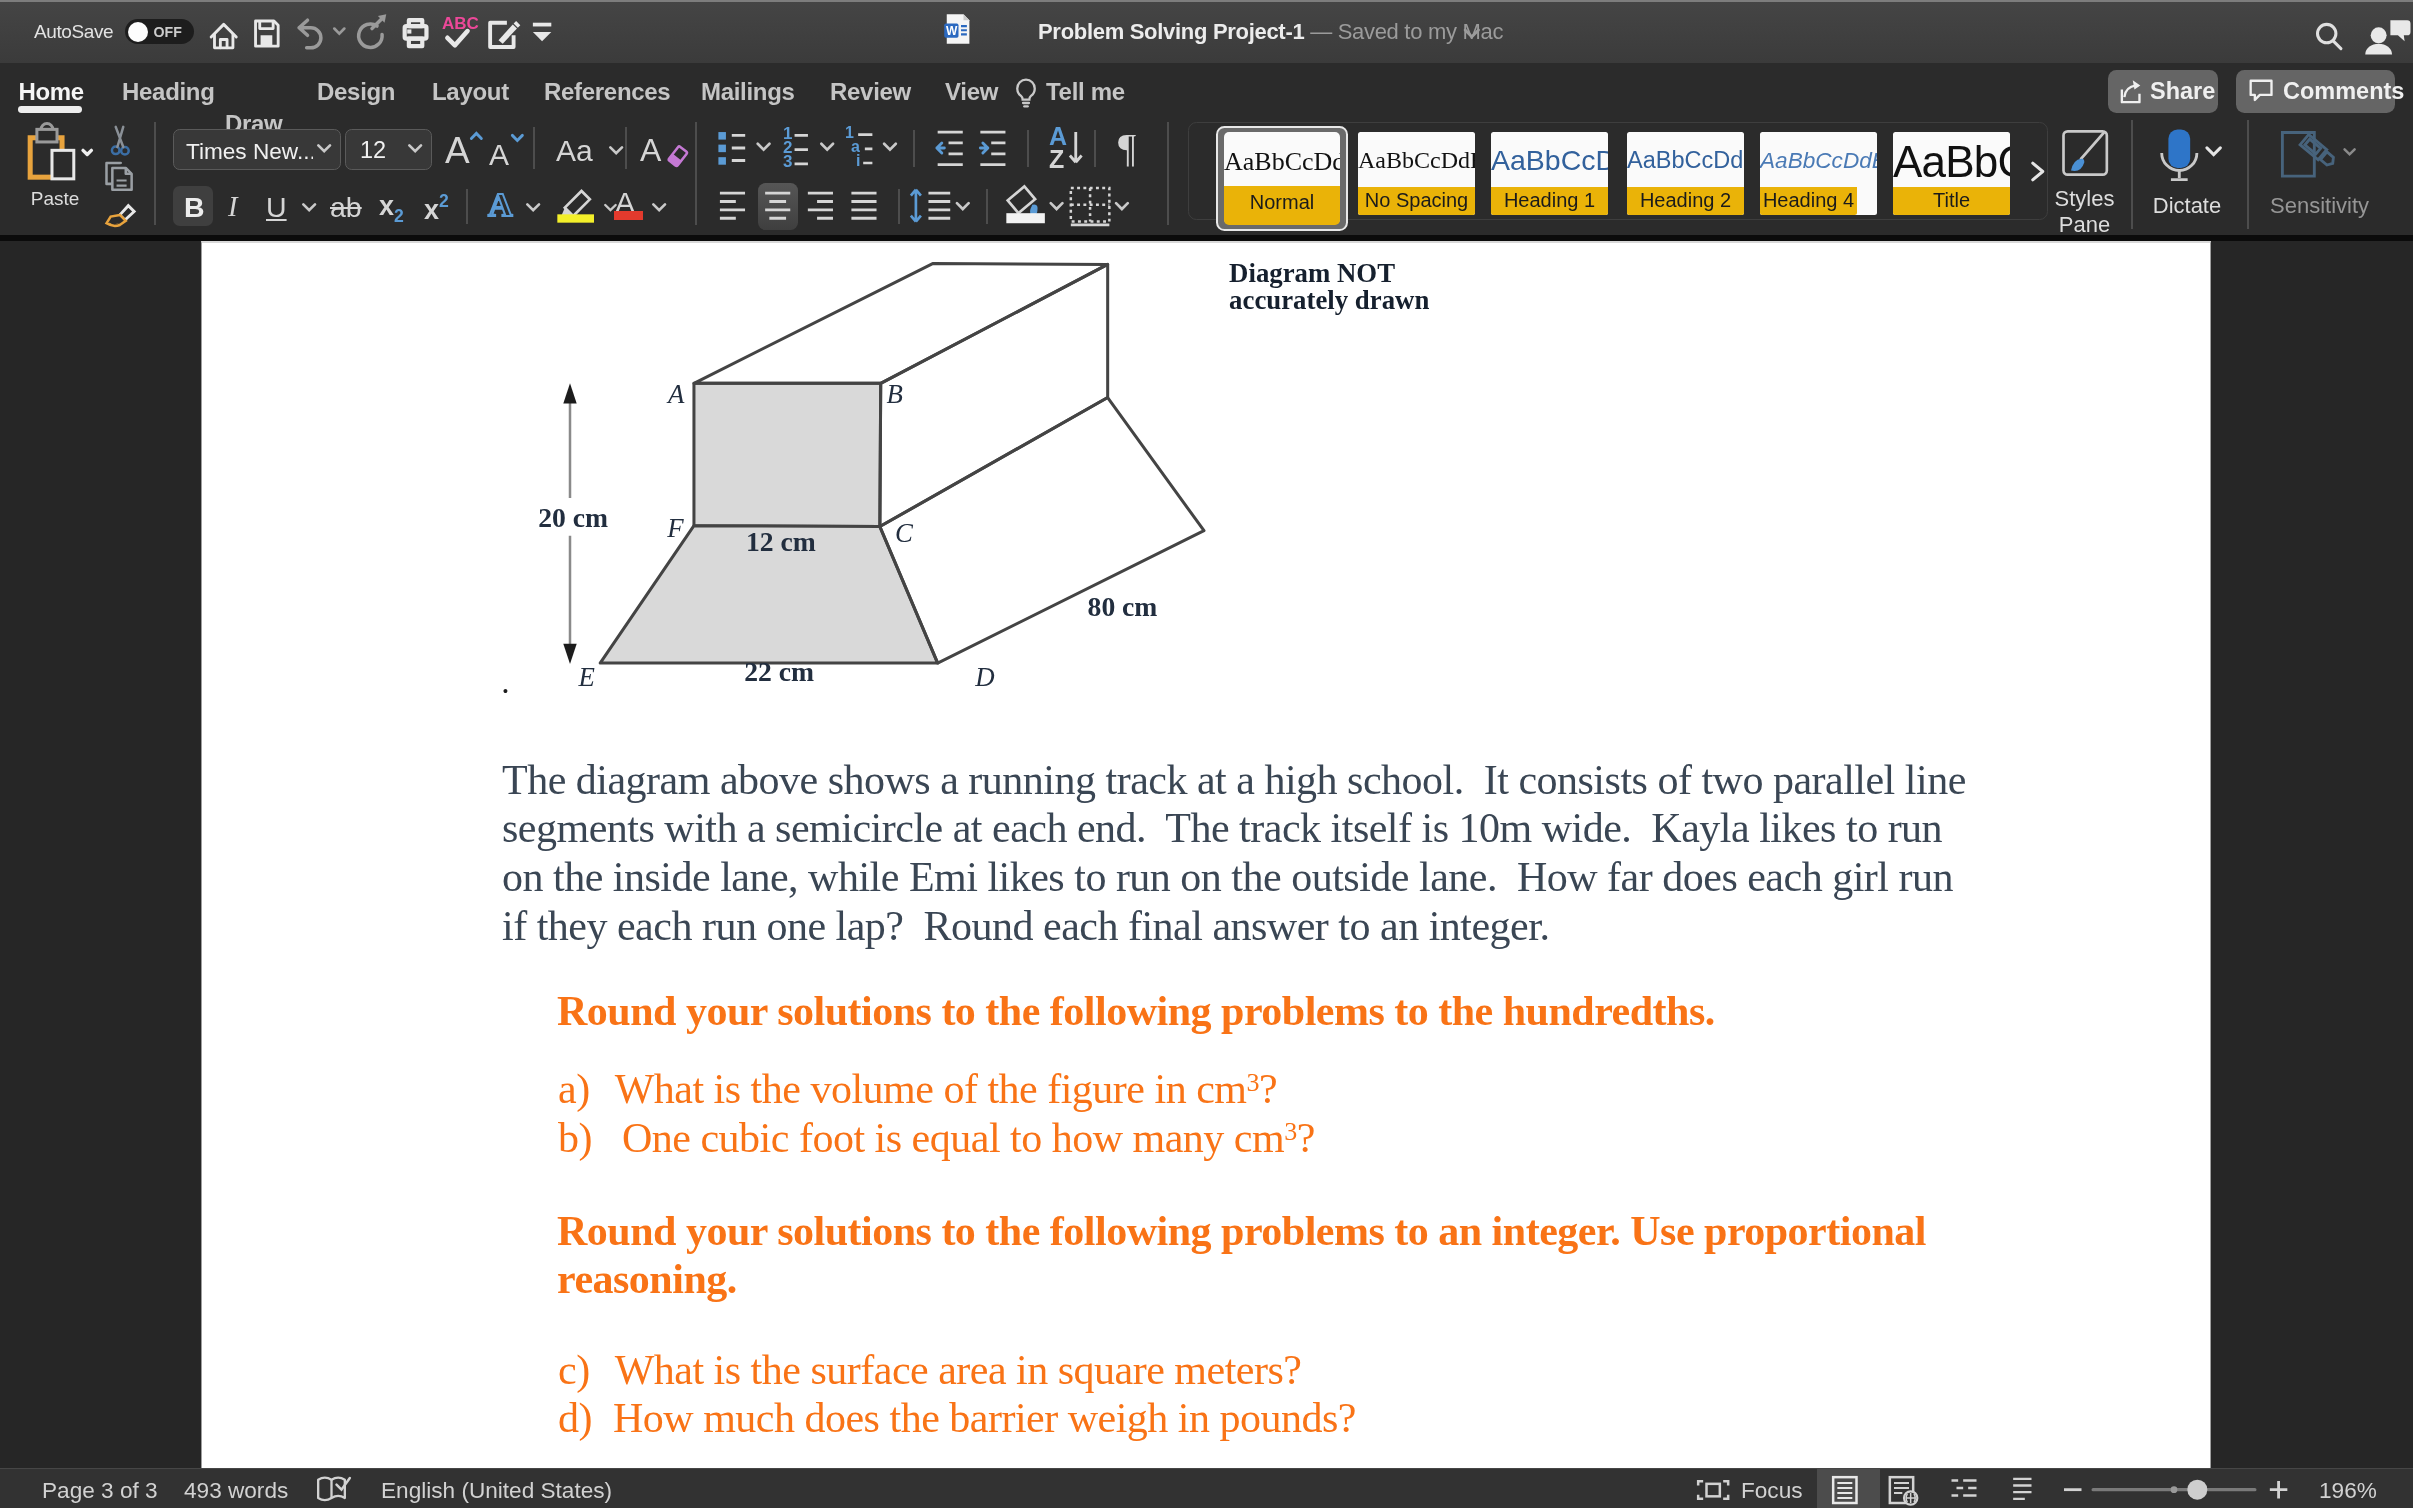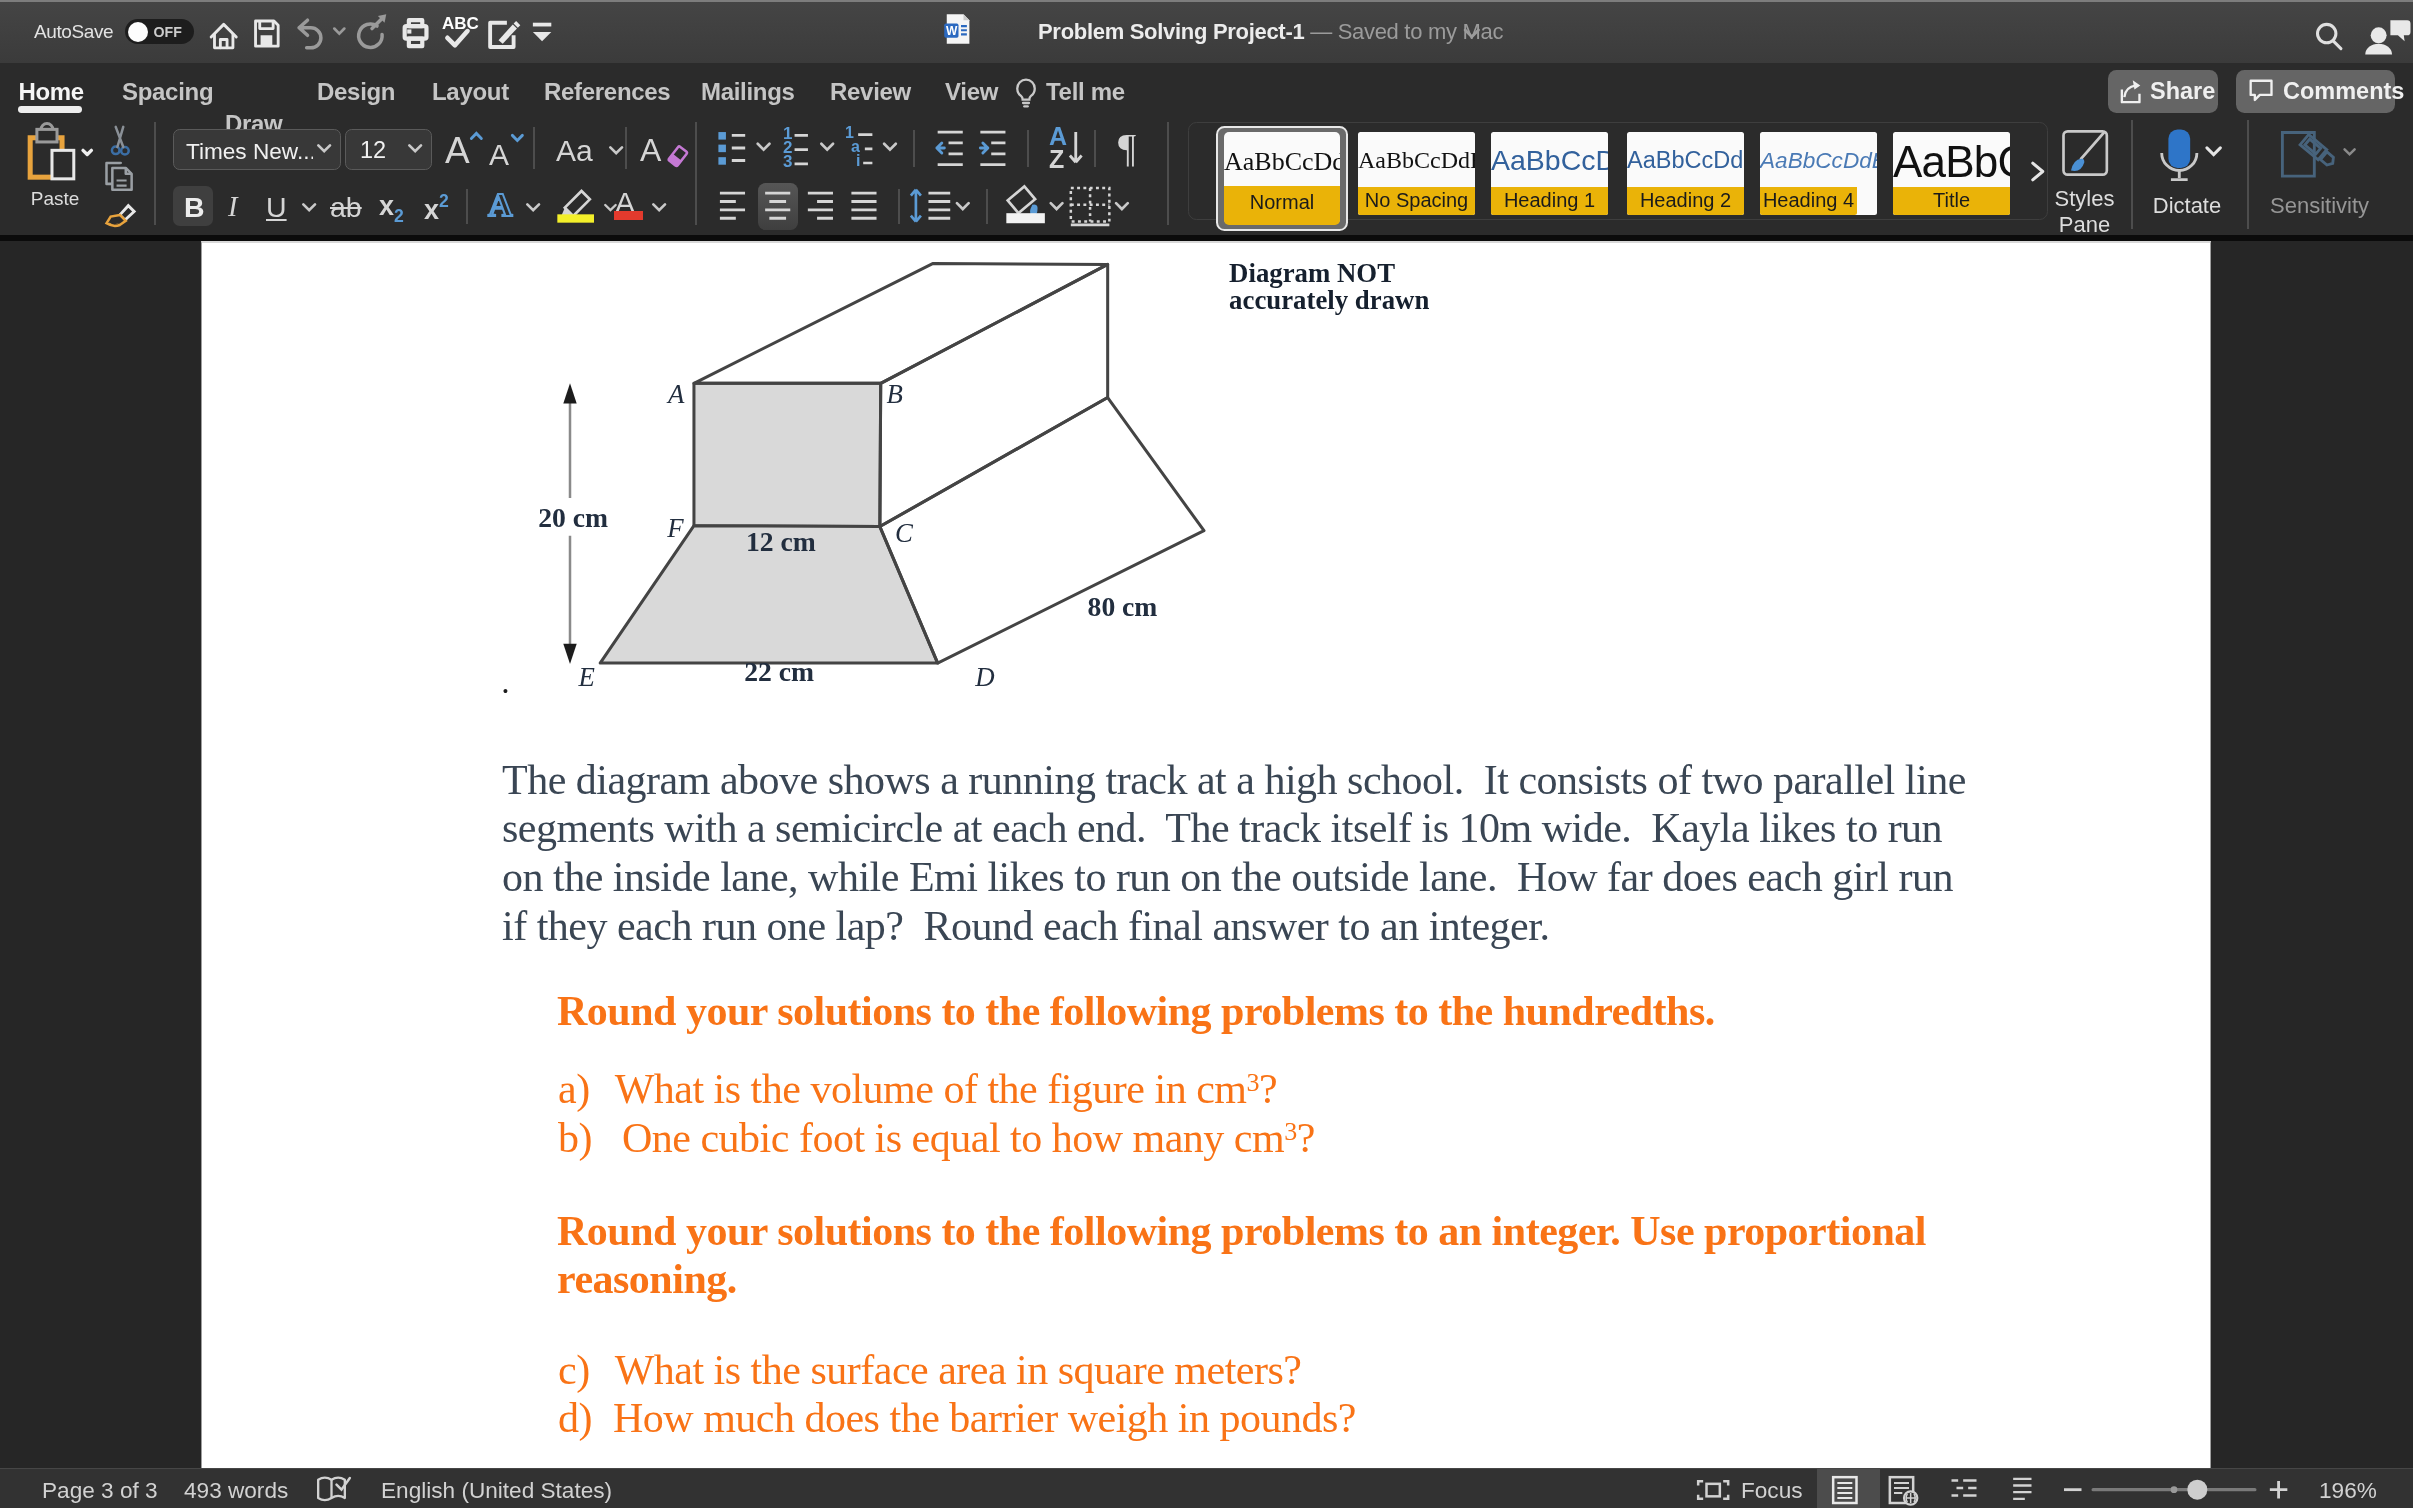--- a/index.html
+++ b/index.html
@@ -37,39 +37,39 @@
 <div id="titlebar"></div>
 <div class="abs" style="left:0;top:0;width:2413px;height:1.7px;background:#7d7d7d;"></div>
 <div id="ribbon"></div>
 <div id="blackline"></div>
 <div id="canvas"></div>
 <div id="page"></div>
 <div id="statusbar"></div>
 
 <div class="tab" style="left:18.4px; color:#f5f5f5; font-weight:bold;">Home</div>
 <div style="position:absolute; left:18.4px; top:106px; width:64px; height:6.7px; background:#ededed; border-radius:3.4px;"></div>
-<div class="tab" style="left:122px;">Spacing</div>
+<div class="tab" style="left:122px;">Heading</div>
 <div class="tab" style="left:225px;margin-top:32px;">Draw</div>
 <div class="tab" style="left:317px;">Design</div>
 <div class="tab" style="left:432px;">Layout</div>
 <div class="tab" style="left:544px;">References</div>
 <div class="tab" style="left:701px;">Mailings</div>
 <div class="tab" style="left:830px;">Review</div>
 <div class="tab" style="left:945px;">View</div>
 <div class="tab" style="left:1046px;">Tell me</div>
 <svg class="abs" style="left:1011px; top:76px;" width="30" height="34" viewBox="0 0 36 40">
   <g stroke="#c9c9c9" stroke-width="2.8" fill="none" stroke-linecap="round">
     <path d="M18 4 a10.5 10.5 0 0 1 10.5 10.5 q0 5.5 -4.5 9 q-2 1.6 -2 4.5 h-8 q0 -2.9 -2 -4.5 q-4.5 -3.5 -4.5 -9 A10.5 10.5 0 0 1 18 4 Z"></path>
     <path d="M14.5 32 h7"></path>
     <path d="M16 36 h4"></path>
   </g>
 </svg>
 
 <div class="abs" style="left:34px; top:21px; font-size:19px; letter-spacing:-0.4px; color:#e3e3e3;">AutoSave</div>
-<div class="abs" style="left:442px; top:14.2px; font-size:17px; font-weight:bold; color:#ffffff;">ABC</div>
+<div class="abs" style="left:442px; top:14.2px; font-size:17px; font-weight:bold; color:#ec4899;">ABC</div>
 <div class="abs" style="left:125px; top:19px; width:69px; height:25px; background:#1d1d1d; border-radius:12.6px;">
   <div class="abs" style="left:2.5px; top:2.5px; width:20px; height:20px; background:#fdfdfd; border-radius:50%;"></div>
   <div class="abs" style="left:28.5px; top:5px; font-size:14.2px; font-weight:bold; color:#cccccc;">OFF</div>
 </div>
 <svg class="abs" style="left:0; top:0;" width="2413" height="63" viewBox="0 0 2880 75">
 
   <g stroke="#e8e8e8" stroke-width="3.4" fill="none" stroke-linejoin="round" stroke-linecap="round">
     <path d="M252 44 L267 29 L282 44"></path>
     <path d="M256 41 L256 57 L278 57 L278 41"></path>
     <path d="M263 57 L263 47 L271 47 L271 57"></path>

